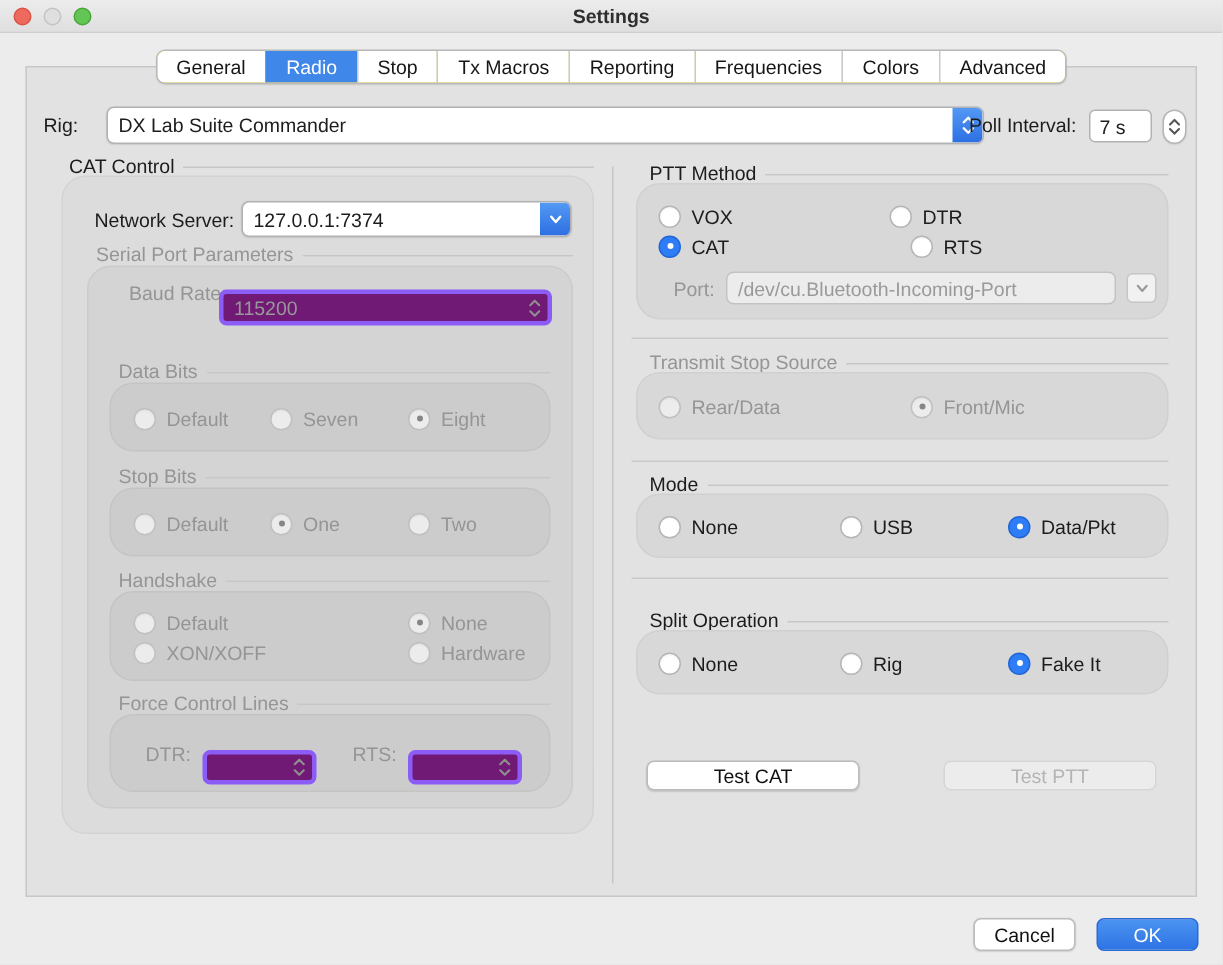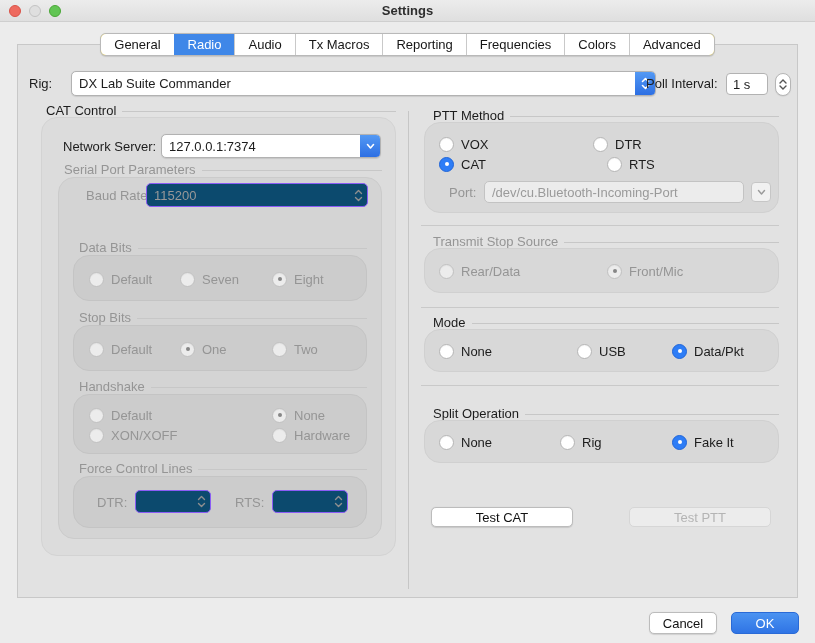--- a/index.html
+++ b/index.html
@@ -66,21 +66,21 @@
   .rb.on::after { content:""; position:absolute; left:4.5px; top:4.5px; width:4px; height:4px;
         border-radius:50%; background:#fff; }
   .rb.dis { background:#ececec; border-color:#c0c0c0; }
   .rb.dison { background:#ececec; border-color:#c0c0c0; }
   .rb.dison::after { content:""; position:absolute; left:4.5px; top:4.5px; width:4px; height:4px;
         border-radius:50%; background:#868686; }
   
   .combo { position:absolute; border-radius:5px; display:flex; align-items:center; overflow:hidden; }
   .combo .txt { padding-left:7px; white-space:nowrap; overflow:hidden; flex:1; }
   .combo.white { background:#fff; border:1px solid #b2b2b2; box-shadow:0 0.5px 1px rgba(0,0,0,.1); }
-  .combo.disabled { background:#0c4a6e; border:1px solid #8b5cf6; color:#989898; }
+  .combo.disabled { background:#701a75; border:3px solid #8b5cf6; color:#989898;margin-top:10px; }
   .combo.portfield { background:#ececec; border:1px solid #c3c3c3; color:#9a9a9a; }
   .cap-blue {
     width:20px; align-self:stretch; margin-left:auto;
     background:linear-gradient(#5399f4,#2d6fe3);
     display:flex; align-items:center; justify-content:center;
   }
   .cap-plain { width:18px; align-self:stretch; margin-left:auto;
     display:flex; align-items:center; justify-content:center; }
   .spinfield { position:absolute; background:#fff; border:1px solid #b2b2b2; border-radius:4px;
     display:flex; align-items:center; padding-left:6px; }
@@ -109,21 +109,21 @@
     <span class="tl gray"></span>
     <span class="tl green"></span>
   </div>
   <div class="wtitle">Settings</div>
 </div>
 
 <div class="tabbar">
   <div class="tabs">
     <button class="tab">General</button>
     <button class="tab sel">Radio</button>
-    <button class="tab">Audio</button>
+    <button class="tab">Stop</button>
     <button class="tab">Tx Macros</button>
     <button class="tab">Reporting</button>
     <button class="tab">Frequencies</button>
     <button class="tab">Colors</button>
     <button class="tab">Advanced</button>
   </div>
 </div>
 
 <div class="panel">
 
@@ -131,21 +131,21 @@
   <div class="combo white" style="left:53px;top:26px;width:585px;height:25px">
     <span class="txt">DX Lab Suite Commander</span>
     <span class="cap-blue">
       <svg width="9" height="13" viewBox="0 0 9 13">
           <path d="M1.5 4.5 L4.5 1.5 L7.5 4.5 M1.5 8.5 L4.5 11.5 L7.5 8.5" stroke="#fff" stroke-width="1.6" fill="none" stroke-linecap="round" stroke-linejoin="round"></path>
         </svg>
     </span>
   </div>
   <span class="abs lbl" style="left:628px;top:31px">Poll Interval:</span>
   <div class="spinfield" style="left:708px;top:28px;width:42px;height:22px">
-    <span>1 s</span>
+    <span>7 s</span>
   </div>
   <div class="stepper" style="left:757px;top:28px;width:16px;height:23px">
     <svg width="8" height="5" viewBox="0 0 8 5">
         <path d="M1 4 L4 1 L7 4" stroke="#555" stroke-width="1.4" fill="none" stroke-linecap="round"></path>
       </svg>
     <svg width="8" height="5" viewBox="0 0 8 5">
         <path d="M1 1 L4 4 L7 1" stroke="#555" stroke-width="1.4" fill="none" stroke-linecap="round"></path>
       </svg>
   </div>
 
@@ -322,21 +322,21 @@
 
   <div class="ghead" style="left:415px;top:270px;width:346px">
     <span class="ghead-t">Mode</span>
       <span class="ghead-line"></span>
   </div>
   <div class="gbody g-right" style="left:406px;top:284px;width:355px;height:43px">
     <div class="ropt" style="left:14px;top:13px">
       <span class="rb"></span>
       <span>None</span>
     </div>
-    <div class="ropt" style="left:152px;top:13px">
+    <div class="ropt" style="left:135px;top:13px">
       <span class="rb"></span>
       <span>USB</span>
     </div>
     <div class="ropt" style="left:247px;top:13px">
       <span class="rb on"></span>
       <span>Data/Pkt</span>
     </div>
   </div>
 
   <div class="hsep" style="left:403px;top:340px;width:358px"></div>

